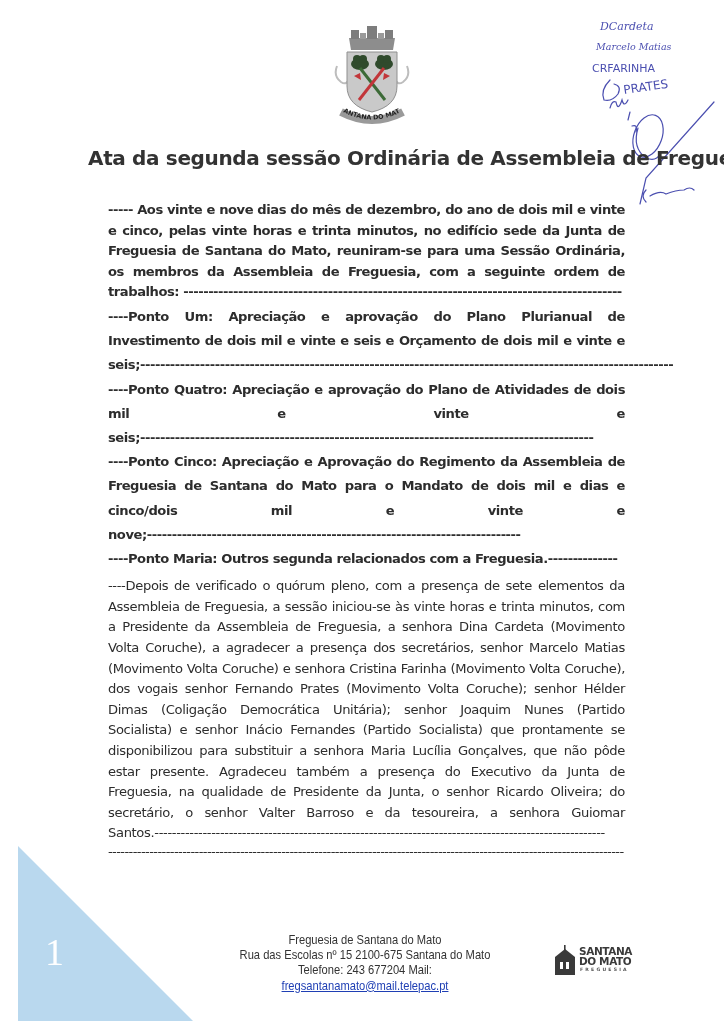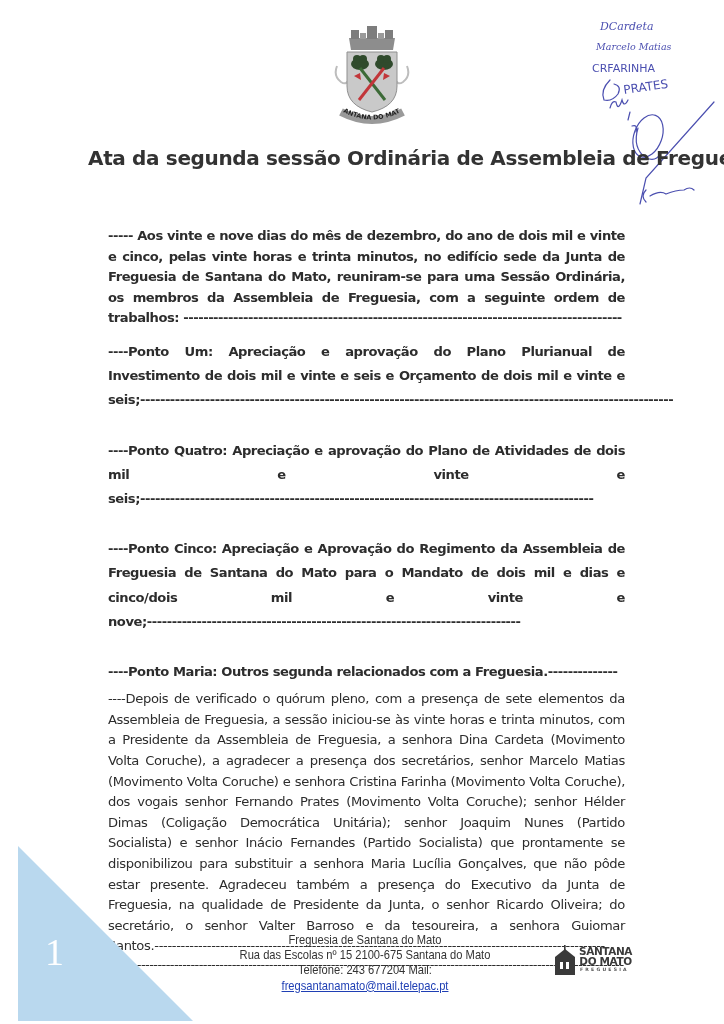--- a/index.html
+++ b/index.html
@@ -19,21 +19,21 @@
     position: absolute; left: 88px; top: 146px; width: 560px;
     font-family: "DejaVu Sans", sans-serif; font-weight: bold; font-size: 20px;
     color: #333; letter-spacing: -0.35px; white-space: nowrap;
   }
 
   .body-text {
     position: absolute; left: 108px; top: 200px; width: 517px;
     font-family: "DejaVu Sans", sans-serif; font-size: 13.1px; color: #2d2d2d;
   }
   .para { text-align: justify; margin: 0; letter-spacing: -0.45px; }
-  .para.bold { font-weight: bold; margin-top: 26px; }
+  .para.bold { font-weight: bold; }
   .intro { line-height: 20.6px; }
   .point { line-height: 24.2px; }
   .plain { line-height: 20.6px; margin-top: 5px; font-weight: normal; letter-spacing: -0.35px; }
   .dash-tail { white-space: nowrap; }
   .dash-line { overflow: hidden; white-space: nowrap; letter-spacing: -0.6px; }
 
   
   .corner {
     position: absolute; left: 18px; top: 846px; width: 175px; height: 175px;
   }
@@ -43,21 +43,21 @@
   }
   .footer {
     position: absolute; left: 200px; top: 933px; width: 330px; text-align: center;
     font-family: "Liberation Sans", sans-serif; font-size: 12.4px; color: #333;
     line-height: 15.2px; transform: scaleX(0.9); transform-origin: center top;
   }
   .footer .mail { color: #1f3fb4; text-decoration: underline; }
   .footer-logo { position: absolute; left: 553px; top: 945px; width: 90px; height: 32px; }
   .footer-logo .brand {
     position: absolute; left: 26px; top: 1px; font-family: "DejaVu Sans", sans-serif;
-    font-weight: bold; font-size: 10.5px; line-height: 10px; color: #3a3a3a; letter-spacing: -0.4px; text-align: center;
+    font-weight: bold; font-size: 10.5px; line-height: 10px; color: #3a3a3a; letter-spacing: -0.4px;
   }
   .footer-logo .sub {
     position: absolute; left: 27px; top: 22px; font-family: "DejaVu Sans", sans-serif;
     font-size: 4.6px; letter-spacing: 2.2px; color: #555; font-weight: bold;
   }
 </style>
 </head>
 <body>
 
 <div class="page">
@@ -112,21 +112,21 @@
       <path d="M58 182 q-6 6 0 12 m4 -6 q10 -6 16 -2 q10 -4 18 -4 q6 -4 10 0"></path>
     </g>
   </svg>
 
   <div class="title">Ata da segunda sessão Ordinária de Assembleia de Freguesia</div>
 
   <div class="body-text">
     <p class="para bold intro"><span>----- Aos vinte e nove dias do mês de dezembro, do ano de dois mil e vinte e cinco, pelas vinte horas e trinta minutos, no edifício sede da Junta de Freguesia de Santana do Mato, reuniram-se para uma Sessão Ordinária, os membros da Assembleia de Freguesia, com a seguinte ordem de trabalhos:</span><span class="dash-tail"> ----------------------------------------------------------------------------------------</span></p>
 
     <div>
-      <p class="para bold point" style="margin-top:11px"><span>----Ponto Um:</span><span> Apreciação e aprovação do Plano Plurianual de Investimento de dois mil e vinte e seis e Orçamento de dois mil e vinte e seis;</span><span class="dash-tail">-----------------------------------------------------------------------------------------------------------</span></p>
+      <p class="para bold point" style="margin-top:2px"><span>----Ponto Um:</span><span> Apreciação e aprovação do Plano Plurianual de Investimento de dois mil e vinte e seis e Orçamento de dois mil e vinte e seis;</span><span class="dash-tail">-----------------------------------------------------------------------------------------------------------</span></p>
       <p class="para bold point"><span>----Ponto Quatro:</span><span>  Apreciação e aprovação do Plano de Atividades de dois mil e vinte e seis;</span><span class="dash-tail">-------------------------------------------------------------------------------------------</span></p>
       <p class="para bold point"><span>----Ponto Cinco:</span><span> Apreciação e Aprovação do Regimento da Assembleia de Freguesia de Santana do Mato para o Mandato de dois mil e dias e cinco/dois mil e vinte e nove;</span><span class="dash-tail">---------------------------------------------------------------------------</span></p>
       <p class="para bold point"><span>----Ponto Maria:</span><span> Outros segunda relacionados com a Freguesia.</span><span class="dash-tail">--------------</span></p>
     </div>
 
     <p class="para plain"><span>----Depois de verificado o quórum pleno, com a presença de sete elementos da Assembleia de Freguesia, a sessão iniciou-se às vinte horas e trinta minutos, com a Presidente da Assembleia de Freguesia, a senhora Dina Cardeta (Movimento Volta Coruche), a agradecer a presença dos secretários, senhor Marcelo Matias (Movimento Volta Coruche) e senhora Cristina Farinha (Movimento Volta Coruche), dos vogais senhor Fernando Prates (Movimento Volta Coruche); senhor Hélder Dimas (Coligação Democrática Unitária); senhor Joaquim Nunes (Partido Socialista) e senhor Inácio Fernandes (Partido Socialista) que prontamente se disponibilizou para substituir a senhora Maria Lucília Gonçalves, que não pôde estar presente. Agradeceu também a presença do Executivo da Junta de Freguesia, na qualidade de Presidente da Junta, o senhor Ricardo Oliveira; do secretário, o senhor Valter Barroso e da tesoureira, a senhora Guiomar Santos.</span><span class="dash-tail">-------------------------------------------------------------------------------------------------------</span></p>
     <div class="dash-line">-----------------------------------------------------------------------------------------------------------------------------</div>
   </div>
 
   <svg class="corner" viewBox="0 0 175 175">

